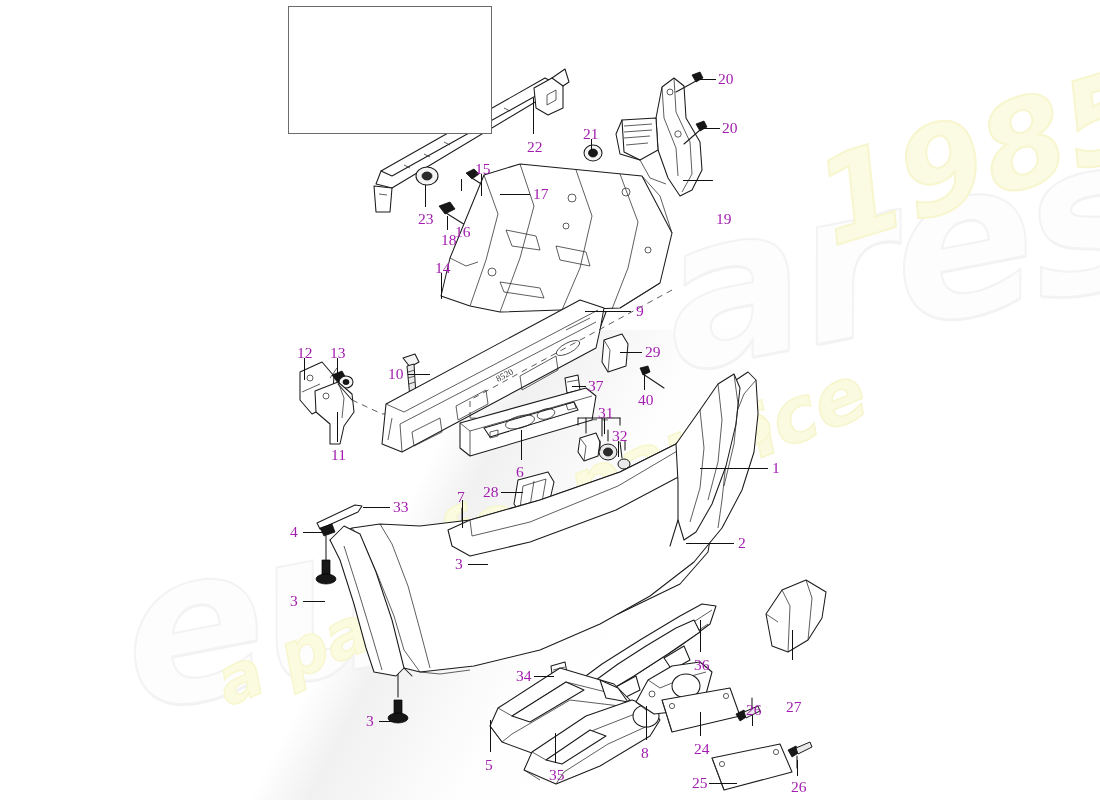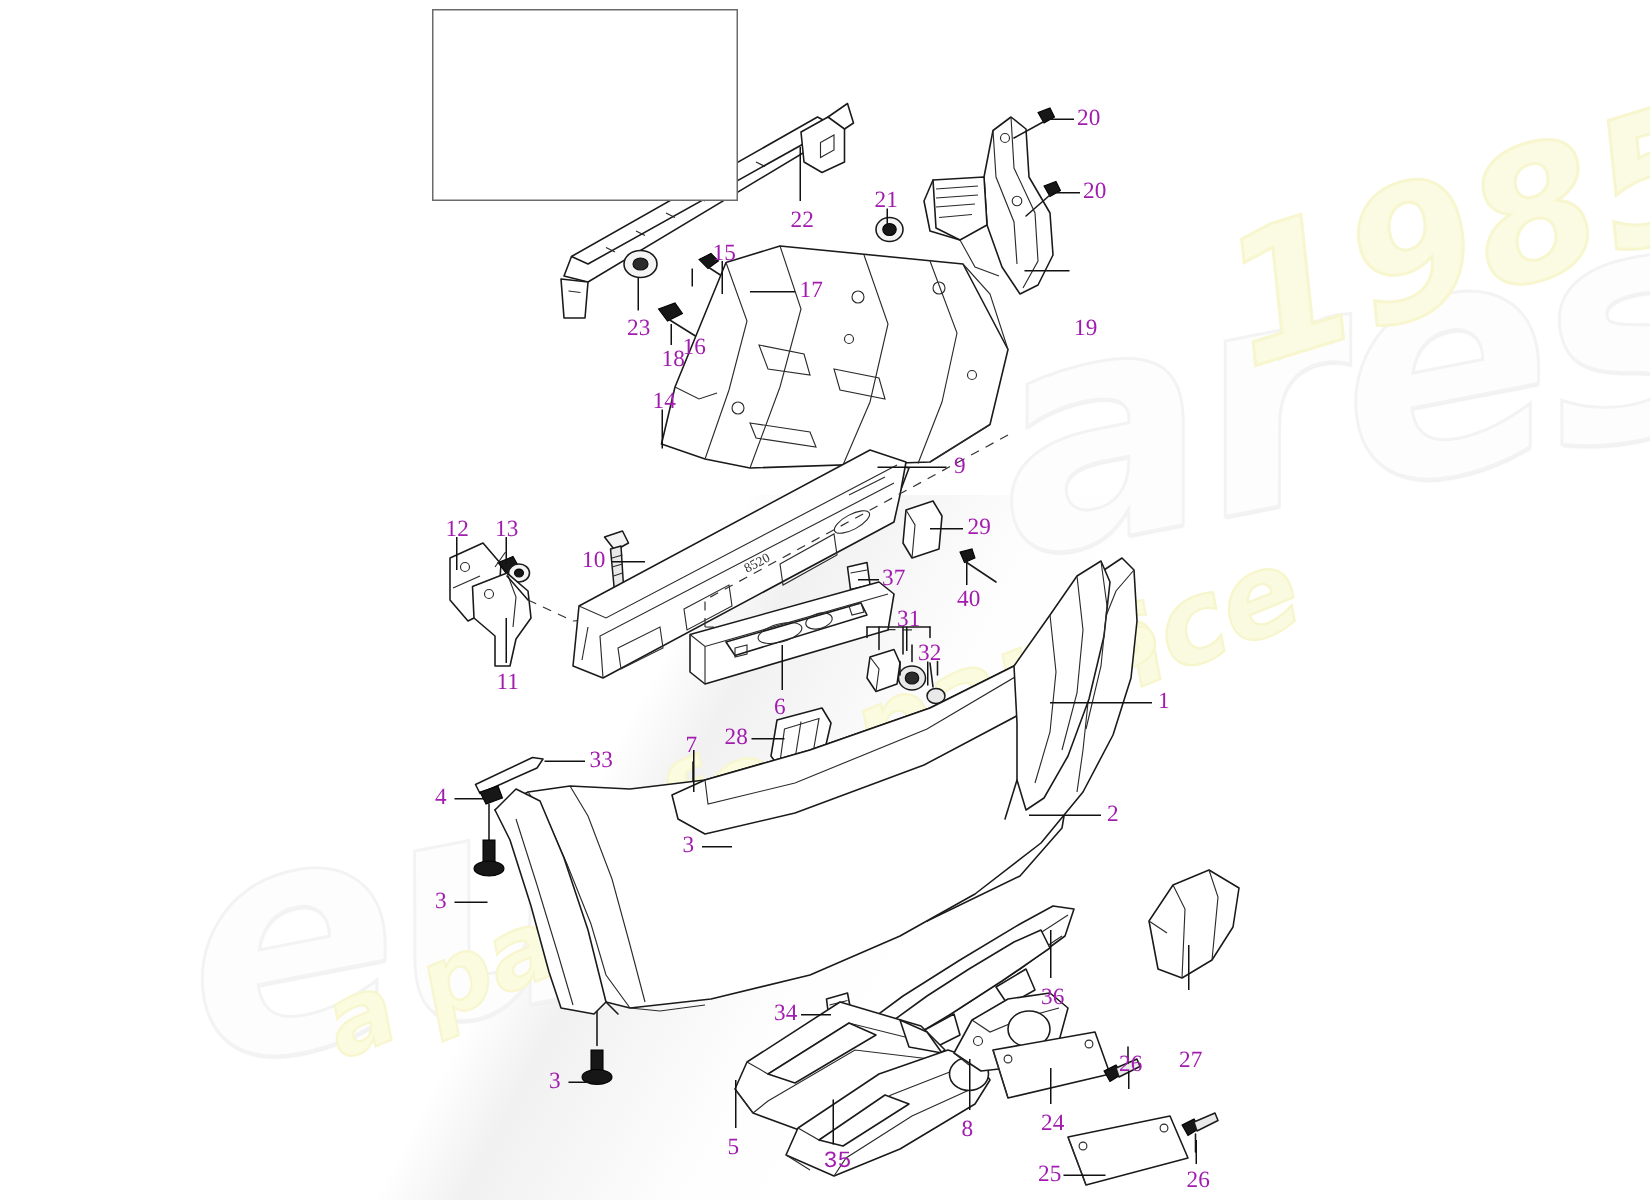--- a/index.html
+++ b/index.html
@@ -539,20 +539,20 @@
       <div class="cal" style="left: 638px; top: 392px;">40</div>
       <div class="ldr ldr-v" style="left: 604px; top: 418px; height: 16px;"></div>
       <div class="cal" style="left: 598px; top: 405px;">31</div>
       <div class="ldr ldr-v" style="left: 618px; top: 441px; height: 16px;"></div>
       <div class="cal" style="left: 612px; top: 428px;">32</div>
       <div class="ldr ldr-h" style="left: 363px; top: 507px; width: 27px;"></div>
       <div class="cal" style="left: 393px; top: 499px;">33</div>
       <div class="ldr ldr-h" style="left: 534px; top: 676px; width: 20px;"></div>
       <div class="cal" style="left: 516px; top: 668px;">34</div>
       <div class="ldr ldr-v" style="left: 555px; top: 733px; height: 30px;"></div>
-      <div class="cal" style="left: 549px; top: 767px; font-family: Liberation Mono, monospace;">35</div>
+      <div class="cal" style="left: 549px; top: 767px;">35</div>
       <div class="ldr ldr-v" style="left: 700px; top: 620px; height: 32px;"></div>
       <div class="cal" style="left: 694px; top: 657px;">36</div>
       <div class="ldr ldr-h" style="left: 572px; top: 386px; width: 14px;"></div>
       <div class="cal" style="left: 588px; top: 378px;">37</div>
     </div>
 
 </div>
 
 </body></html>

